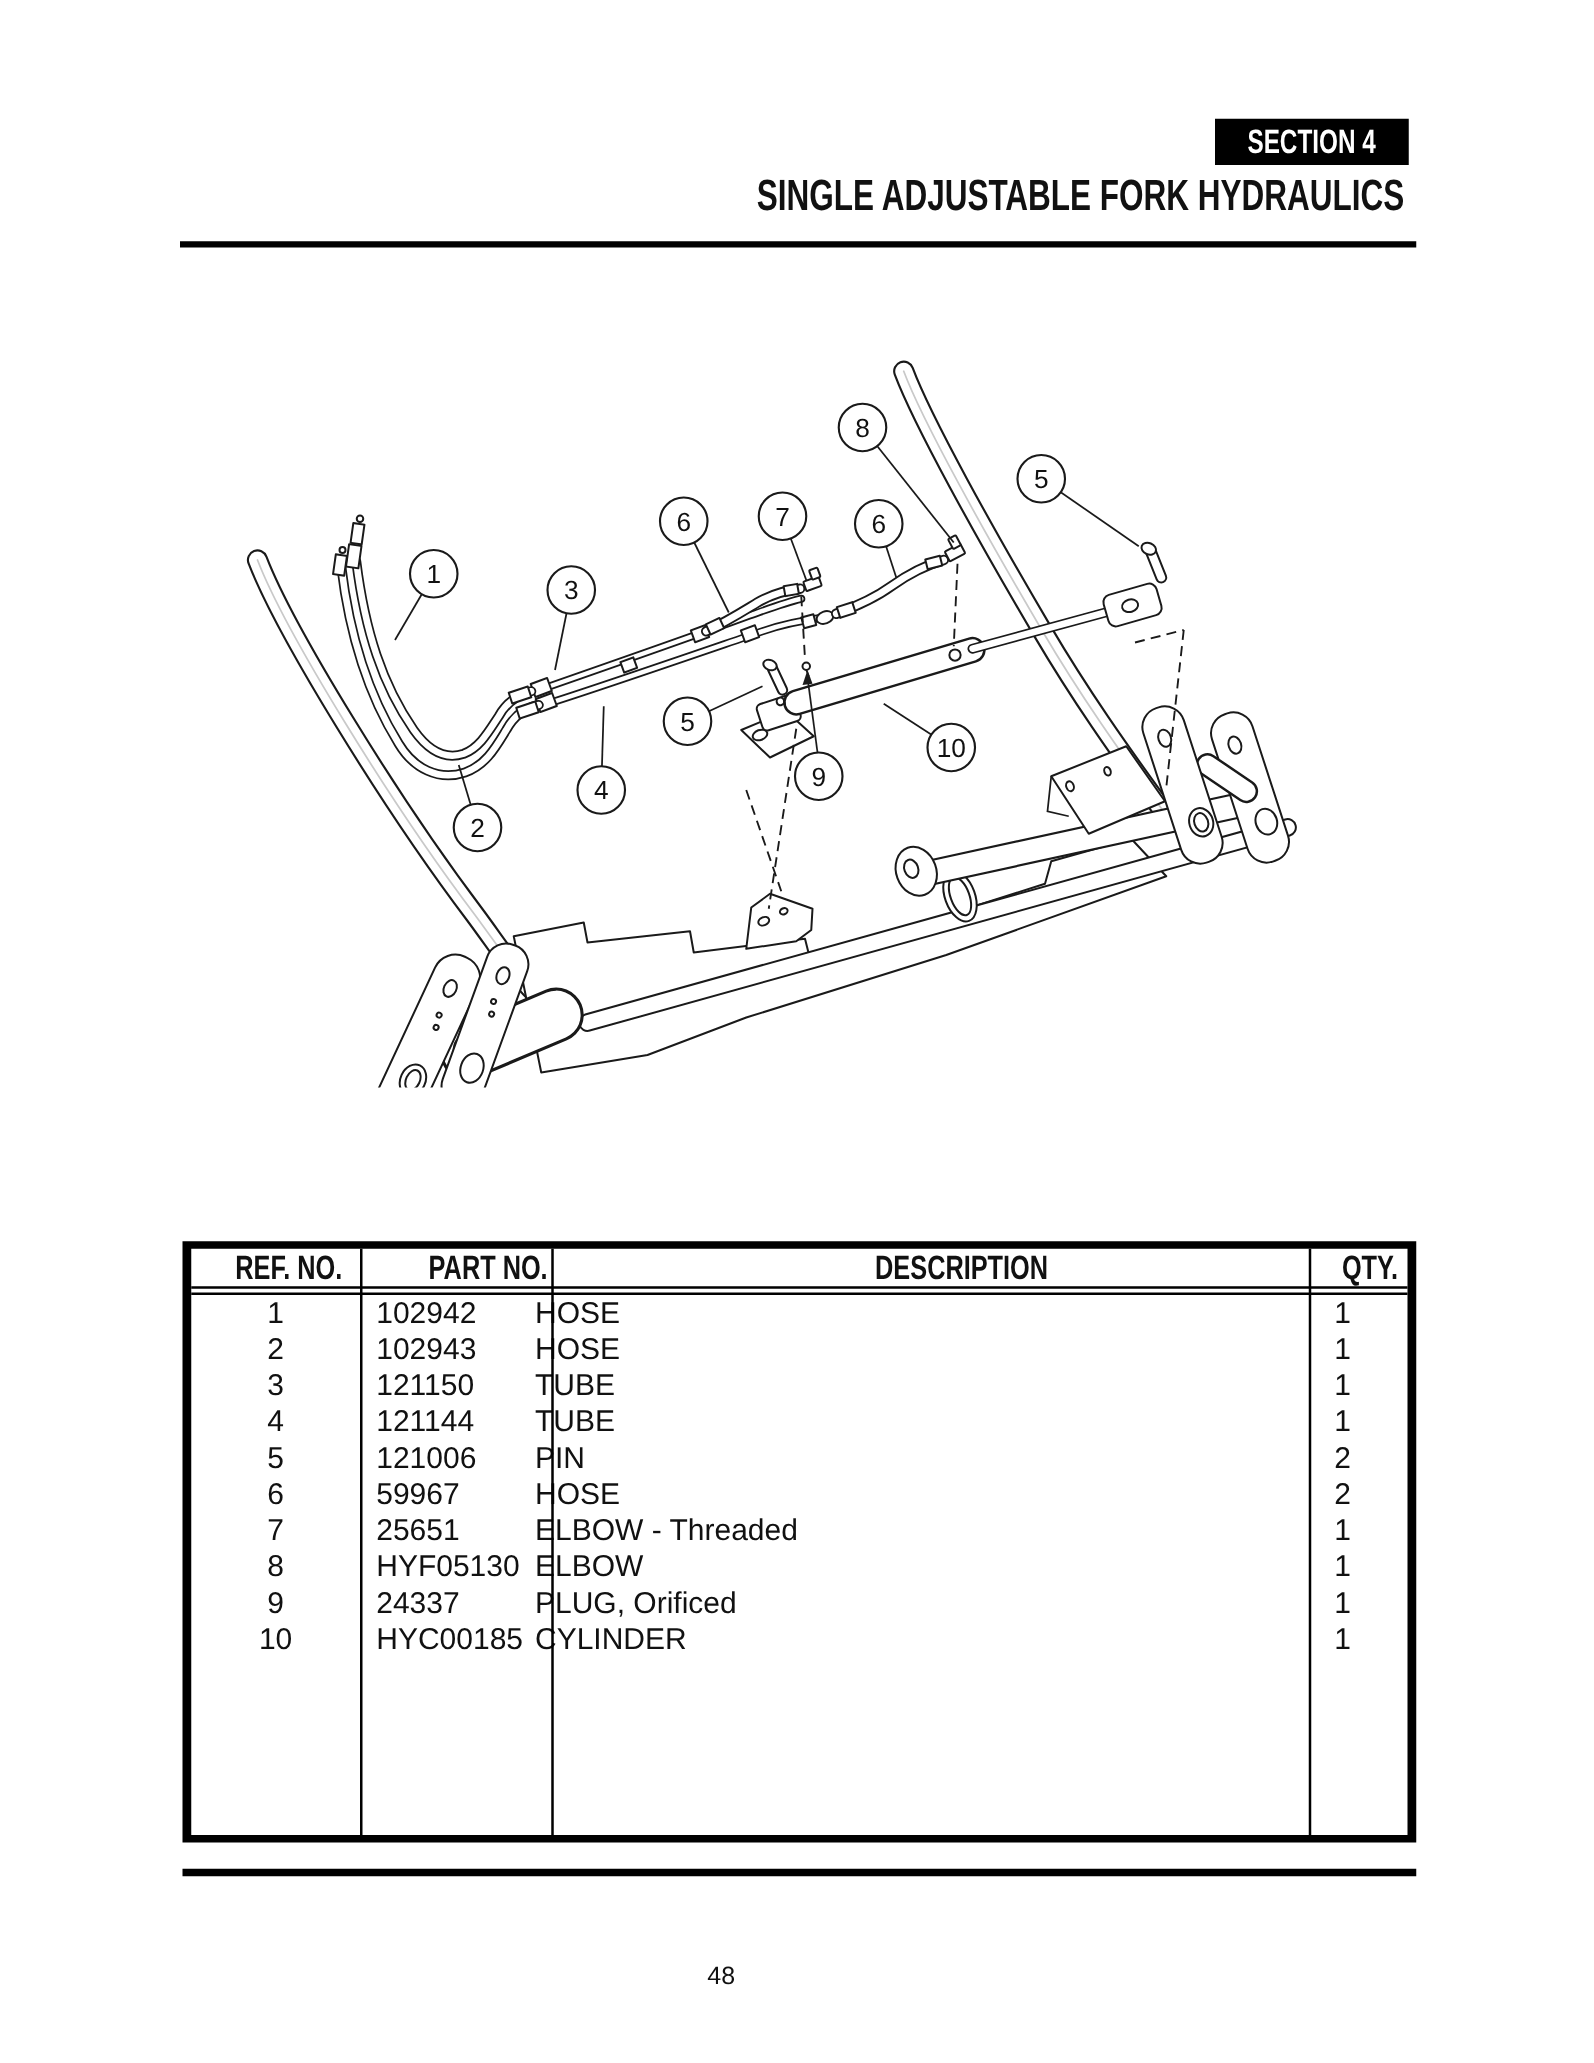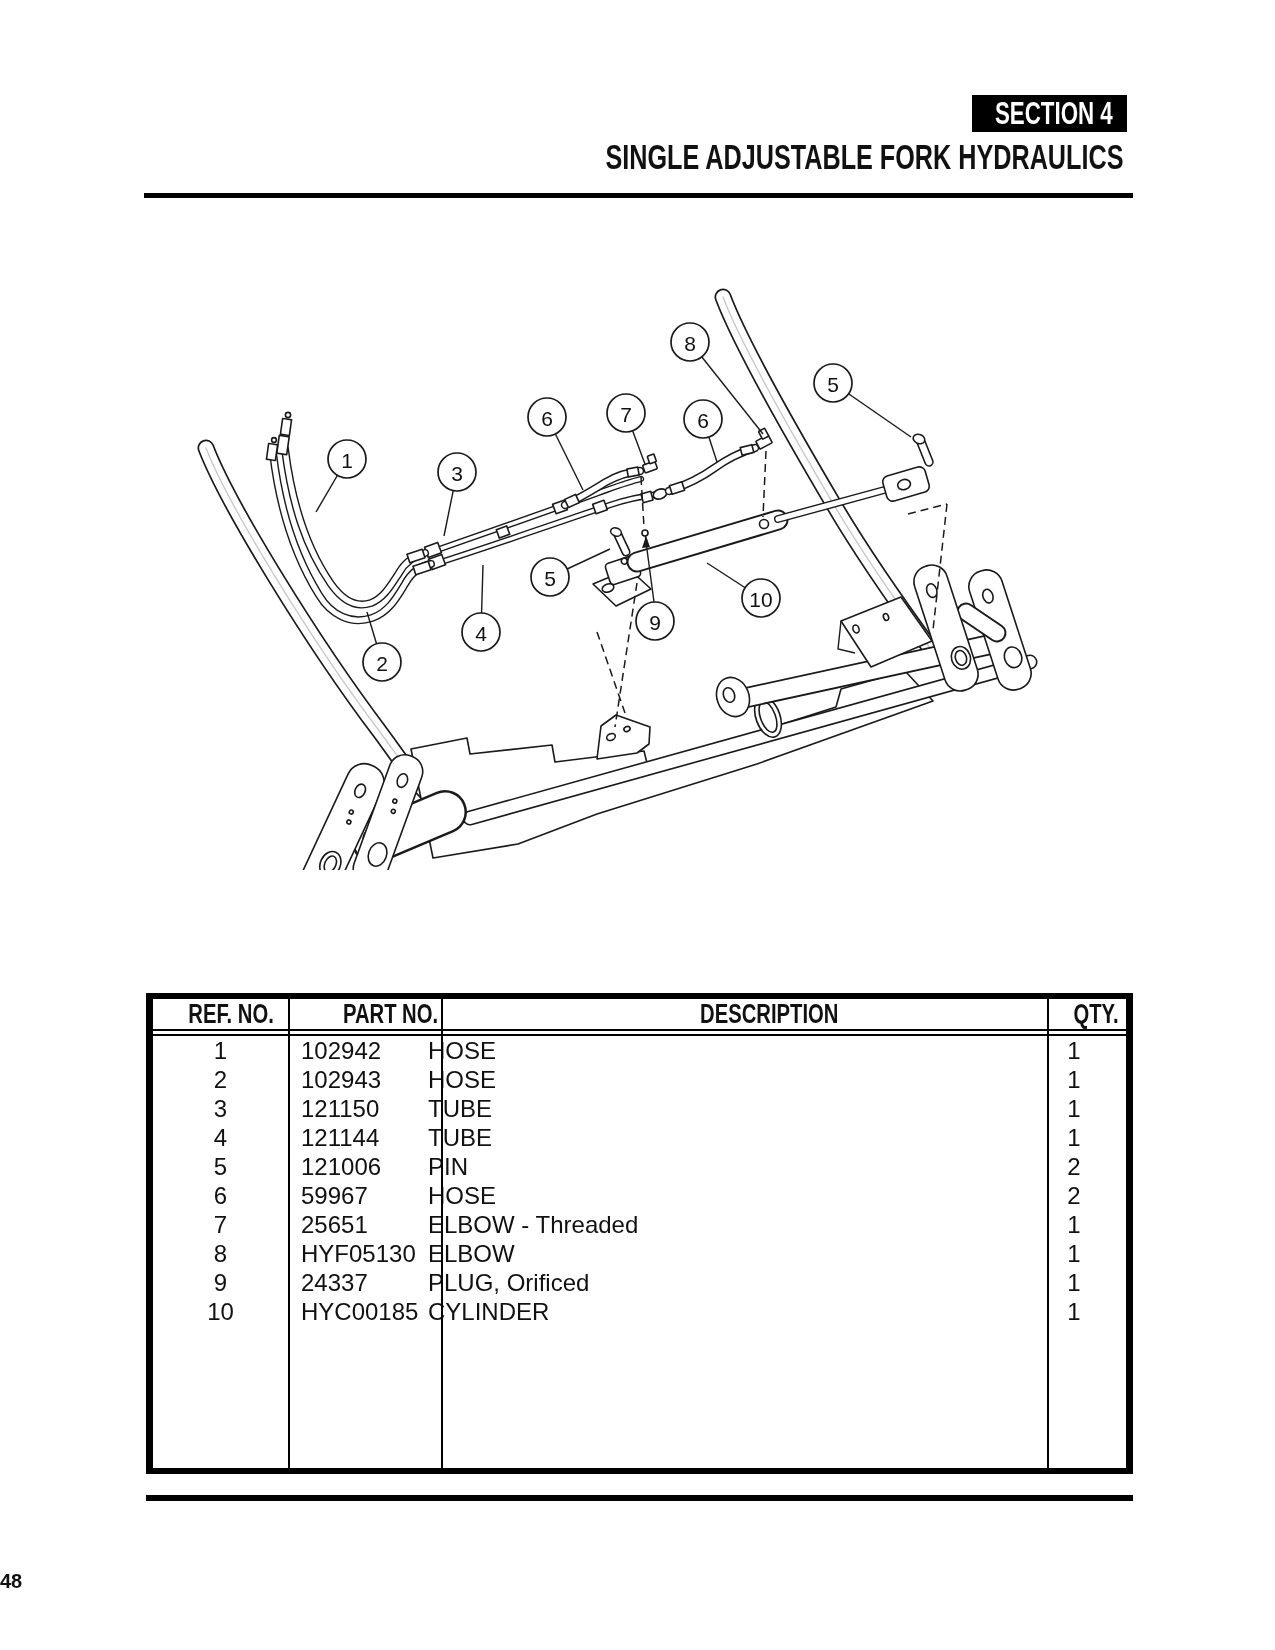--- a/index.html
+++ b/index.html
@@ -1,27 +1,27 @@
 <!DOCTYPE html>
 <html><head>
 <meta charset="utf-8">
 <style>
   html,body{margin:0;padding:0;background:#e8e8e8;}
   .page{position:relative;width:1275px;height:1650px;background:#ffffff;overflow:hidden;
         font-family:"Liberation Sans", sans-serif;color:#111;}
 
   
   .section-badge{position:absolute;left:972px;top:95px;width:155px;height:37px;background:#000;
-                 color:#fff;font-weight:bold;font-size:31px;line-height:37px;text-align:center;white-space:nowrap;}
+                 color:#fff;font-weight:bold;font-size:27px;line-height:37px;text-align:center;white-space:nowrap;}
   .doc-title{position:absolute;right:152px;top:133px;font-weight:bold;font-size:35px;line-height:48px;white-space:nowrap;}
   .cond{display:inline-block;transform:scaleX(0.72);transform-origin:center center;}
   .cond-r{display:inline-block;transform:scaleX(0.72);transform-origin:right center;}
   .rule-top{position:absolute;left:144px;top:193px;width:989px;height:5px;background:#000;}
   .rule-bottom{position:absolute;left:146px;top:1495px;width:987px;height:6px;background:#000;}
-  .page-number{position:absolute;left:0;top:1570px;width:1154px;font-size:20px;font-weight:bold;}
+  .page-number{position:absolute;left:0;top:1570px;width:1154px;text-align:center;font-size:20px;}
 
   
   .diagram{position:absolute;left:150px;top:240px;}
   .tO{fill:none;stroke:#1a1a1a;stroke-linecap:round;}
   .tI{fill:none;stroke:#ffffff;stroke-linecap:round;}
   .tC{fill:none;stroke:#c9c9c9;stroke-width:1.4;stroke-linecap:round;}
   .sh{fill:#ffffff;stroke:#1a1a1a;stroke-width:1.6;stroke-linejoin:round;}
   .ln{fill:none;stroke:#1a1a1a;stroke-width:1.4;}
   .dash{fill:none;stroke:#1a1a1a;stroke-width:1.5;stroke-dasharray:8 5;}
   .co-circle{fill:#ffffff;stroke:#1a1a1a;stroke-width:1.7;}

